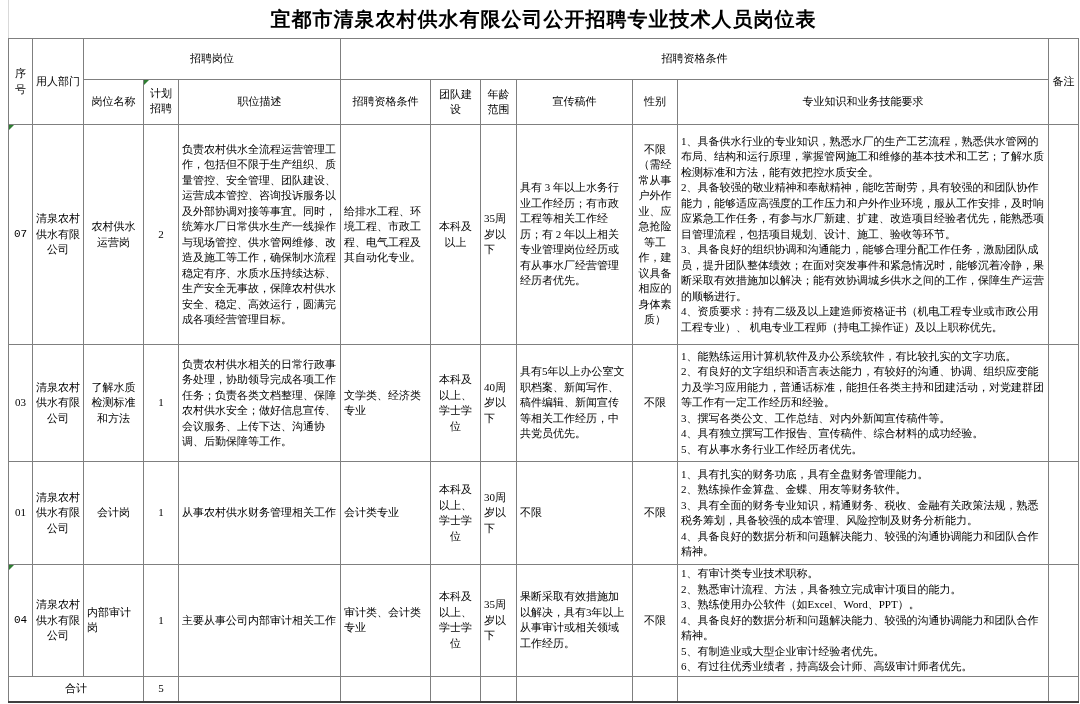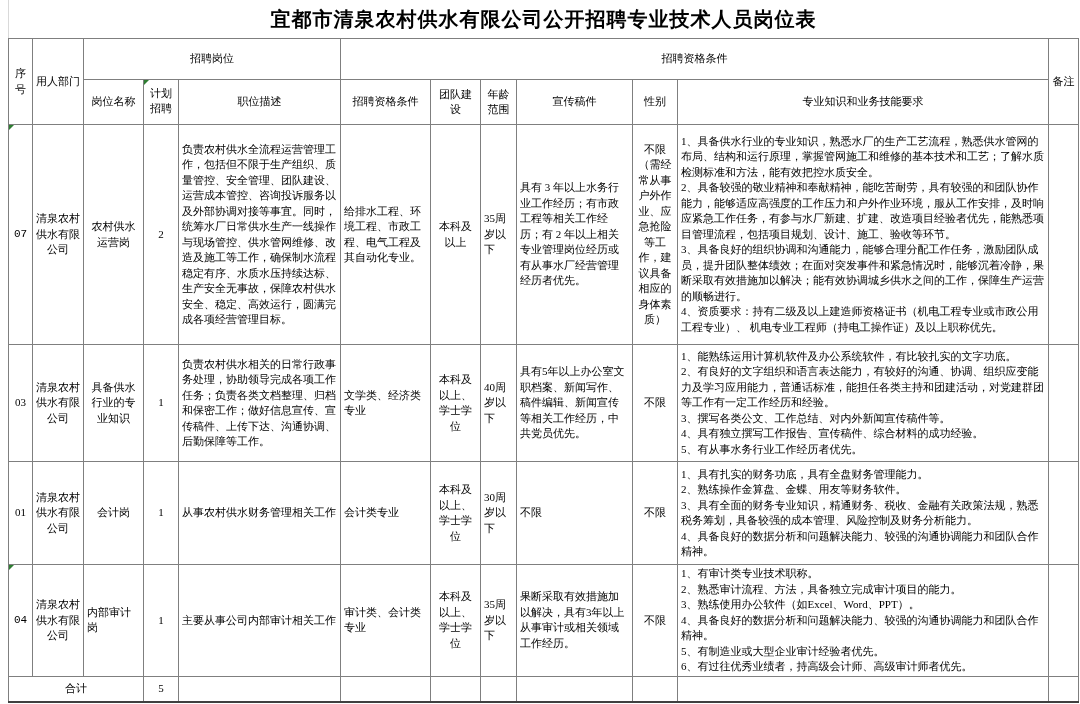--- a/index.html
+++ b/index.html
@@ -104,23 +104,23 @@
         <td class="c">不限（需经常从事户外作业、应急抢险等工作，建议具备相应的身体素质）</td>
         <td class="l pre">1、具备供水行业的专业知识，熟悉水厂的生产工艺流程，熟悉供水管网的布局、结构和运行原理，掌握管网施工和维修的基本技术和工艺；了解水质检测标准和方法，能有效把控水质安全。
 2、具备较强的敬业精神和奉献精神，能吃苦耐劳，具有较强的和团队协作能力，能够适应高强度的工作压力和户外作业环境，服从工作安排，及时响应紧急工作任务，有参与水厂新建、扩建、改造项目经验者优先，能熟悉项目管理流程，包括项目规划、设计、施工、验收等环节。
 3、具备良好的组织协调和沟通能力，能够合理分配工作任务，激励团队成员，提升团队整体绩效；在面对突发事件和紧急情况时，能够沉着冷静，果断采取有效措施加以解决；能有效协调城乡供水之间的工作，保障生产运营的顺畅进行。
 4、资质要求：持有二级及以上建造师资格证书（机电工程专业或市政公用工程专业）、 机电专业工程师（持电工操作证）及以上职称优先。</td>
         <td></td>
       </tr>
       <tr style="height:117px">
         <td class="c">03</td>
         <td class="c">清泉农村供水有限公司</td>
-        <td class="c">具备供水行业的专业知识</td>
+        <td class="c">了解水质检测标准和方法</td>
         <td class="c">1</td>
-        <td class="l">负责农村供水相关的日常行政事务处理，协助领导完成各项工作任务；负责各类文档整理、归档和保密工作；做好信息宣传、宣传稿件、上传下达、沟通协调、后勤保障等工作。</td>
+        <td class="l">负责农村供水相关的日常行政事务处理，协助领导完成各项工作任务；负责各类文档整理、保障农村供水安全；做好信息宣传、会议服务、上传下达、沟通协调、后勤保障等工作。</td>
         <td class="l">文学类、经济类专业</td>
         <td class="c">本科及以上、学士学位</td>
         <td class="l">40周岁以下</td>
         <td class="l">具有5年以上办公室文职档案、新闻写作、稿件编辑、新闻宣传等相关工作经历，中共党员优先。</td>
         <td class="c">不限</td>
         <td class="l pre">1、能熟练运用计算机软件及办公系统软件，有比较扎实的文字功底。
 2、有良好的文字组织和语言表达能力，有较好的沟通、协调、组织应变能力及学习应用能力，普通话标准，能担任各类主持和团建活动，对党建群团等工作有一定工作经历和经验。
 3、撰写各类公文、工作总结、对内外新闻宣传稿件等。
 4、具有独立撰写工作报告、宣传稿件、综合材料的成功经验。
 5、有从事水务行业工作经历者优先。</td>

